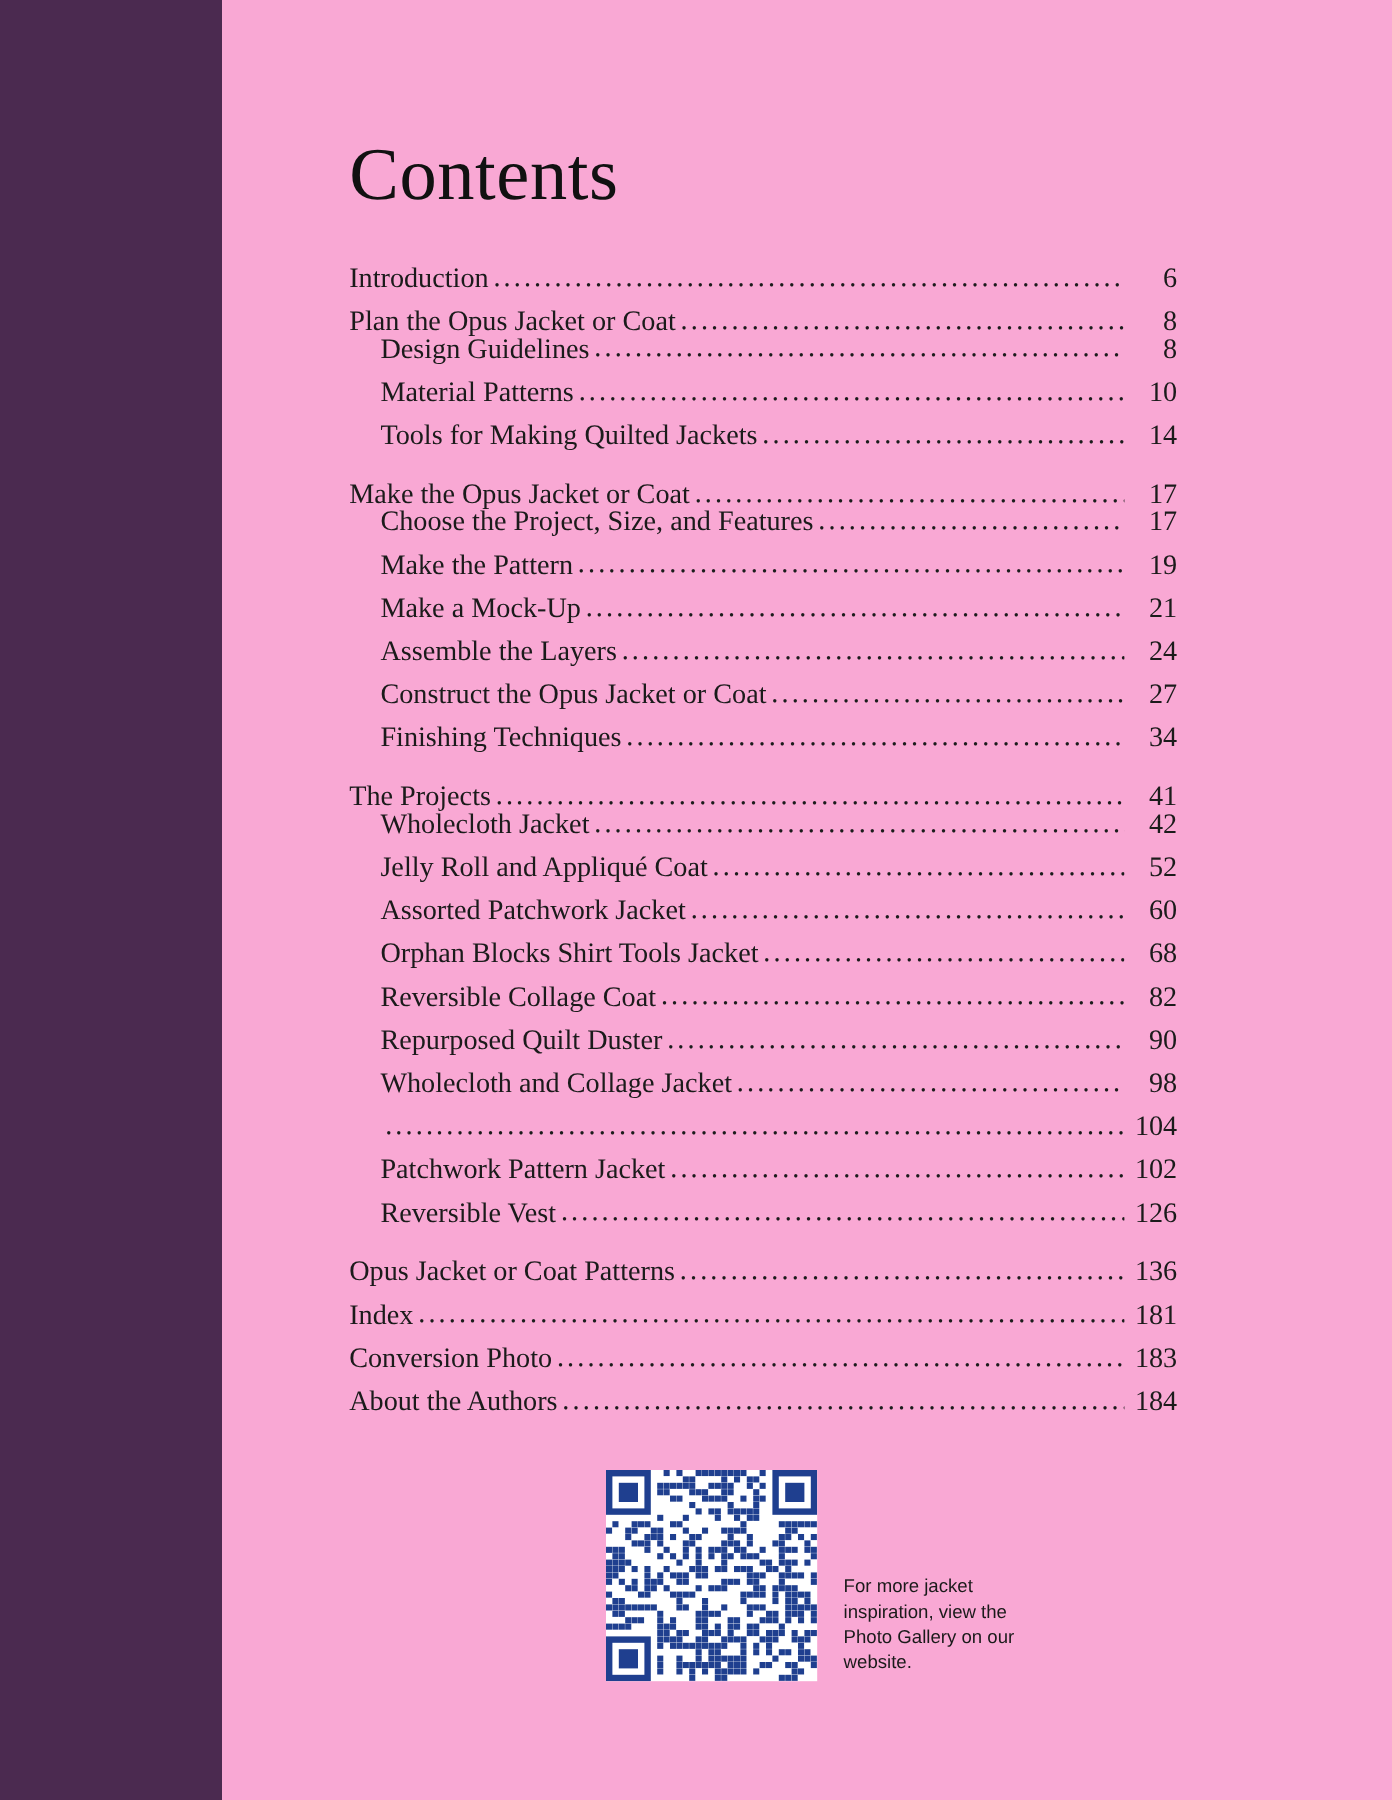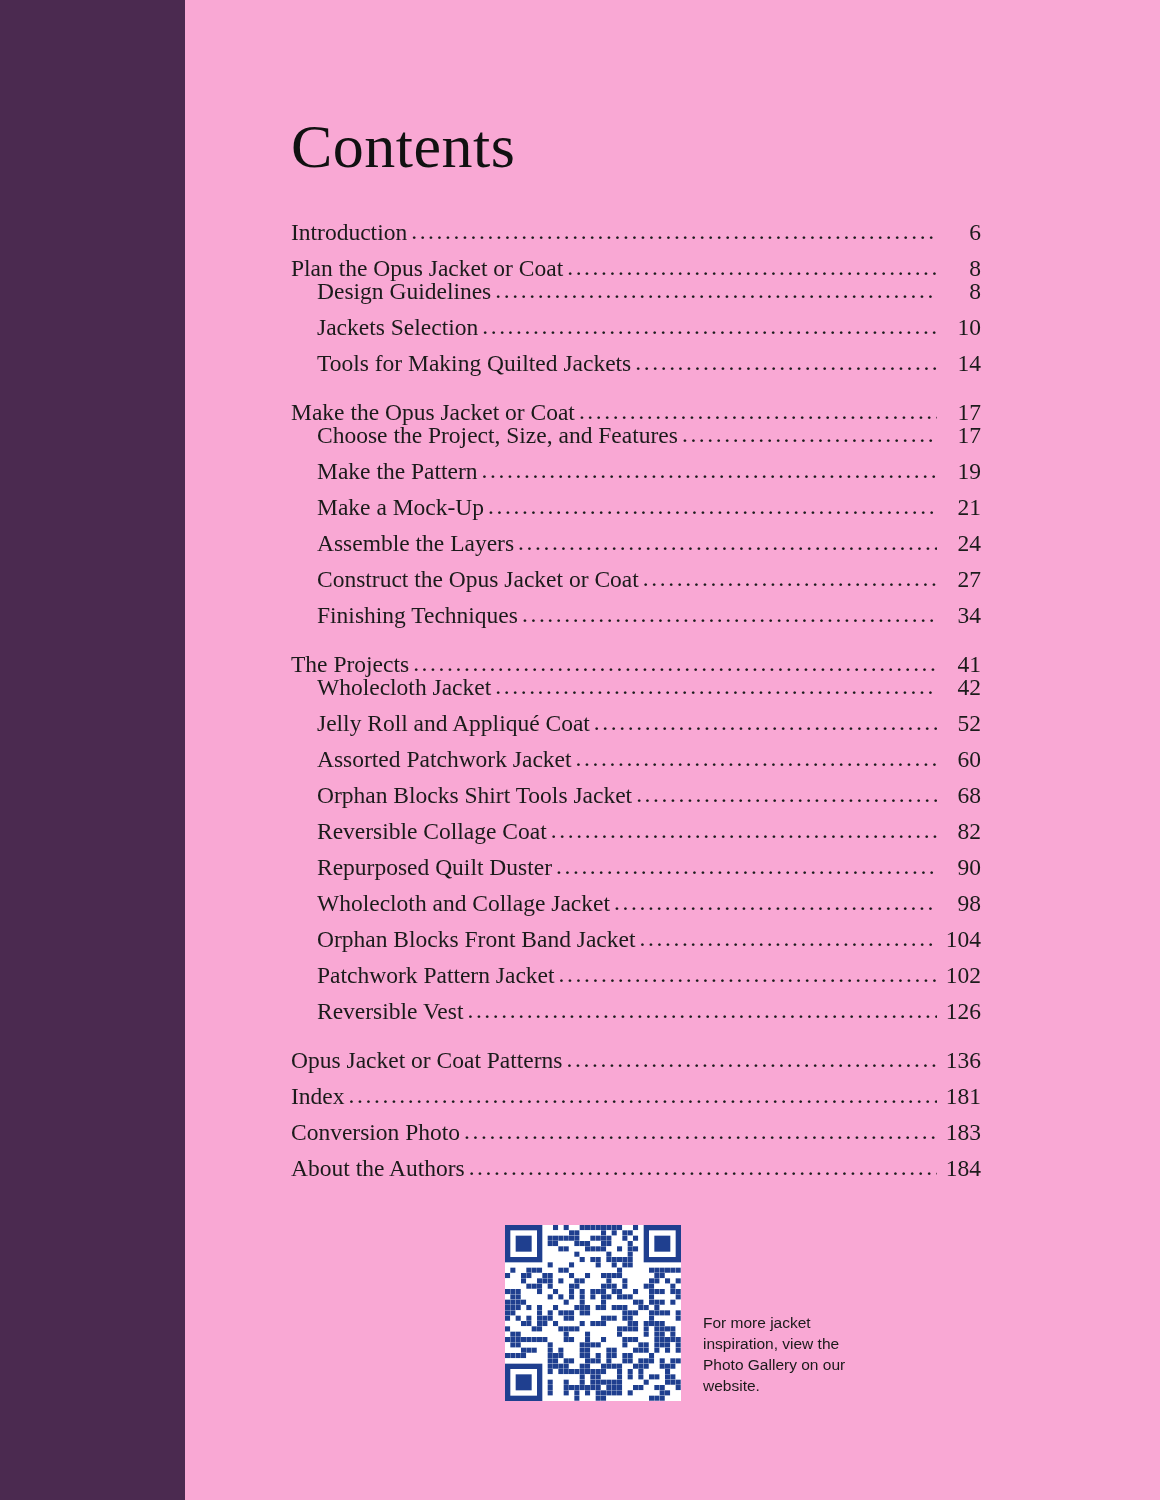--- a/index.html
+++ b/index.html
@@ -135,21 +135,21 @@
           <span class="toc-label">Plan the Opus Jacket or Coat</span>
           <span class="toc-dots">....................................................................................................</span>
           <span class="toc-page">8</span>
         </div>
         <div class="toc-row level-2">
           <span class="toc-label">Design Guidelines</span>
           <span class="toc-dots">....................................................................................................</span>
           <span class="toc-page">8</span>
         </div>
         <div class="toc-row level-2">
-          <span class="toc-label">Jackets Selection</span>
+          <span class="toc-label">Material Patterns</span>
           <span class="toc-dots">....................................................................................................</span>
           <span class="toc-page">10</span>
         </div>
         <div class="toc-row level-2">
           <span class="toc-label">Tools for Making Quilted Jackets</span>
           <span class="toc-dots">....................................................................................................</span>
           <span class="toc-page">14</span>
         </div>
         <div class="toc-row level-1">
           <span class="toc-label">Make the Opus Jacket or Coat</span>
@@ -220,21 +220,20 @@
           <span class="toc-label">Repurposed Quilt Duster</span>
           <span class="toc-dots">....................................................................................................</span>
           <span class="toc-page">90</span>
         </div>
         <div class="toc-row level-2">
           <span class="toc-label">Wholecloth and Collage Jacket</span>
           <span class="toc-dots">....................................................................................................</span>
           <span class="toc-page">98</span>
         </div>
         <div class="toc-row level-2">
-          <span class="toc-label">Orphan Blocks Front Band Jacket</span>
           <span class="toc-dots">....................................................................................................</span>
           <span class="toc-page">104</span>
         </div>
         <div class="toc-row level-2">
           <span class="toc-label">Patchwork Pattern Jacket</span>
           <span class="toc-dots">....................................................................................................</span>
           <span class="toc-page">102</span>
         </div>
         <div class="toc-row level-2">
           <span class="toc-label">Reversible Vest</span>

